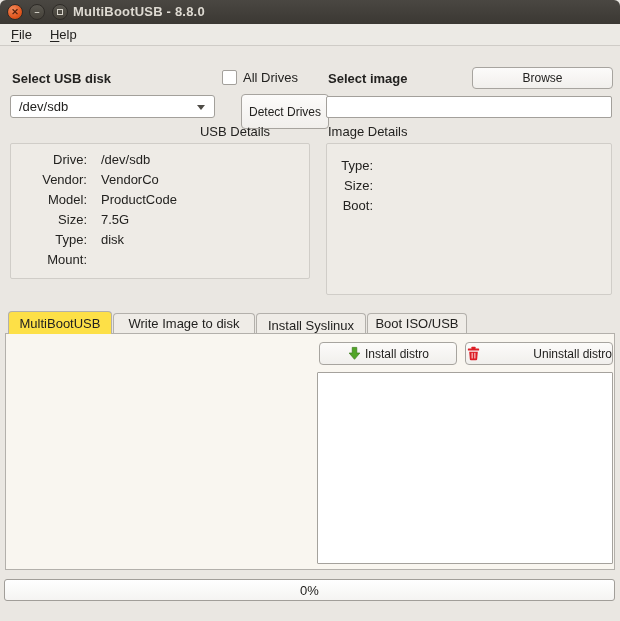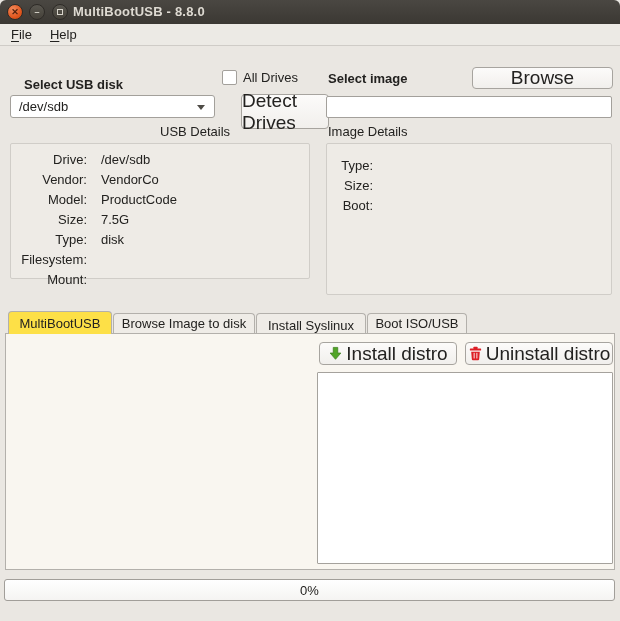--- a/index.html
+++ b/index.html
@@ -52,21 +52,21 @@
   }
   .menu-item { padding:18px 9px; cursor:default; }
   .mnemonic { text-decoration:underline; text-underline-offset:2px; }
 
   
   .btn {
     position:absolute;
     background: linear-gradient(#fcfbfa, #f1efec);
     border:1px solid #a7a49f; border-radius:4px;
     display:flex; align-items:center; justify-content:center;
-    font-size:19px; color:#232220; gap:3px; cursor:default;
+    font-size:12px; color:#232220; gap:3px; cursor:default;
   }
   .bold-label { position:absolute; font-weight:bold; }
   .plain-label { position:absolute; }
 
   .combo {
     position:absolute; left:10px; top:95px; width:205px; height:23px;
     background:#fff; border:1px solid #a3a09b; border-radius:3px;
     display:flex; align-items:center; padding-left:8px;
   }
   .combo-arrow {
@@ -108,21 +108,21 @@
     background:#fde047; z-index:3;
   }
   .tab-w0 { width:104px; } .tab-w1 { width:142px; } .tab-w2 { width:110px;align-items:flex-end; } .tab-w3 { width:100px; }
 
   .tabpane {
     position:absolute; left:5px; top:333px; width:610px; height:237px;
     background:#f9f6f0; border:1px solid #b3b0ab; z-index:2;
   }
   
   .btn-install   { left:313px; top:8px;  width:138px; height:23px;text-align:center; }
-  .btn-uninstall { left:459px; top:8px;  width:148px; height:23px; }
+  .btn-uninstall { left:459px; top:8px;  width:148px; height:23px;justify-content:space-between; }
   .distro-list {
     position:absolute; left:311px; top:38px; width:296px; height:192px;
     background:#fff; border:1px solid #a5a29d; border-radius:1px;
   }
   .icon-svg { display:block; }
 
   
   .progress {
     position:absolute; left:4px; top:579px; width:611px; height:22px;
     background: linear-gradient(#ffffff, #f5f4f2);
@@ -146,21 +146,21 @@
       <span class="tb-max-square"></span>
     </div>
     <div class="tb-title">MultiBootUSB - 8.8.0</div>
   </div>
 
   <div class="menubar">
     <div class="menu-item"><span class="mnemonic">F</span><span>ile</span></div>
     <div class="menu-item"><span class="mnemonic">H</span><span>elp</span></div>
   </div>
 
-  <div class="bold-label" style="left:24px; top:71px;margin-top:6px;">Select USB disk</div>
+  <div class="bold-label" style="left:12px; top:71px;">Select USB disk</div>
 
   <div class="checkbox-row">
     <span class="checkbox-box"></span>
     <span>All Drives</span>
   </div>
 
   <div class="bold-label" style="left:328px; top:71px;">Select image</div>
 
   <div class="btn" style="left:472px; top:67px; width:141px; height:22px;">
     <span>Browse</span>
@@ -170,21 +170,21 @@
     <span>/dev/sdb</span>
     <span class="combo-arrow"></span>
   </div>
 
   <div class="btn" style="left:221px; top:94px; width:88px; height:35px;margin-left:20px;">
     <span>Detect Drives</span>
   </div>
 
   <input class="text-input" type="text" value="" style="">
 
-  <div class="plain-label" style="left:160px; top:124px; width:150px; text-align:left;">USB Details</div>
+  <div class="plain-label" style="left:160px; top:124px; width:150px; text-align:center;">USB Details</div>
   <div class="plain-label" style="left:328px; top:124px;">Image Details</div>
 
   <div class="panel panel-usb">
     <div class="detail-row">
       <span class="detail-label">Drive:</span>
       <span class="detail-value">/dev/sdb</span>
     </div>
     <div class="detail-row">
       <span class="detail-label">Vendor:</span>
       <span class="detail-value">VendorCo</span>
@@ -193,24 +193,20 @@
       <span class="detail-label">Model:</span>
       <span class="detail-value">ProductCode</span>
     </div>
     <div class="detail-row">
       <span class="detail-label">Size:</span>
       <span class="detail-value">7.5G</span>
     </div>
     <div class="detail-row">
       <span class="detail-label">Type:</span>
       <span class="detail-value">disk</span>
-    </div>
-    <div class="detail-row">
-      <span class="detail-label">Filesystem:</span>
-      <span class="detail-value"></span>
     </div>
     <div class="detail-row">
       <span class="detail-label">Mount:</span>
       <span class="detail-value"></span>
     </div>
   </div>
 
   <div class="panel panel-img">
     <div class="detail-row">
       <span class="detail-label">Type:</span>
@@ -224,21 +220,21 @@
       <span class="detail-label">Boot:</span>
       <span class="detail-value"></span>
     </div>
   </div>
 
   <div class="tabbar">
     <div class="tab active tab-w0">
       <span>MultiBootUSB</span>
     </div>
     <div class="tab tab-w1">
-      <span>Browse Image to disk</span>
+      <span>Write Image to disk</span>
     </div>
     <div class="tab tab-w2">
       <span>Install Syslinux</span>
     </div>
     <div class="tab tab-w3">
       <span>Boot ISO/USB</span>
     </div>
   </div>
 
   <div class="tabpane">

